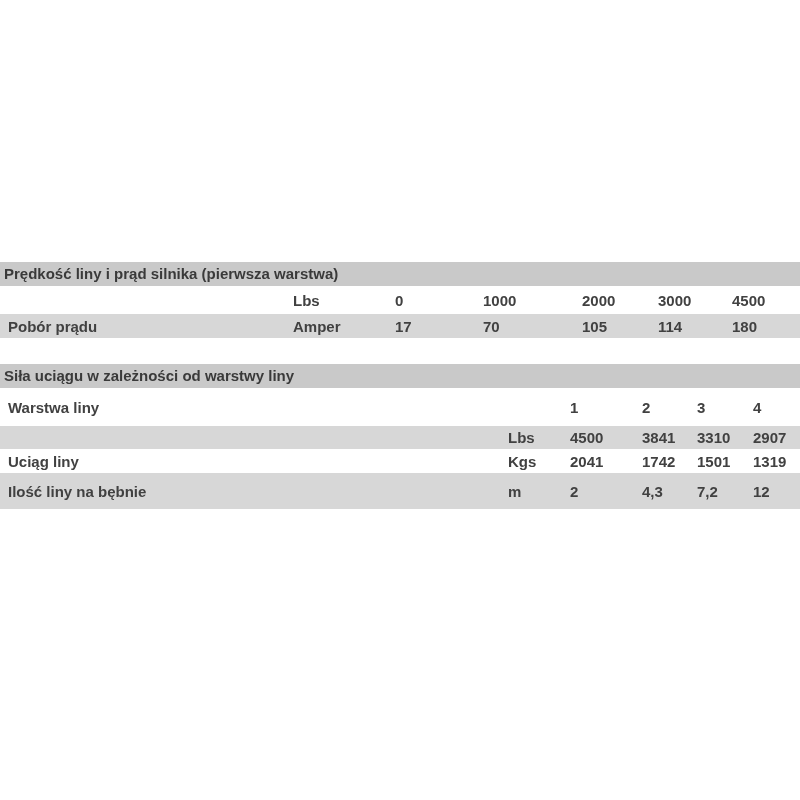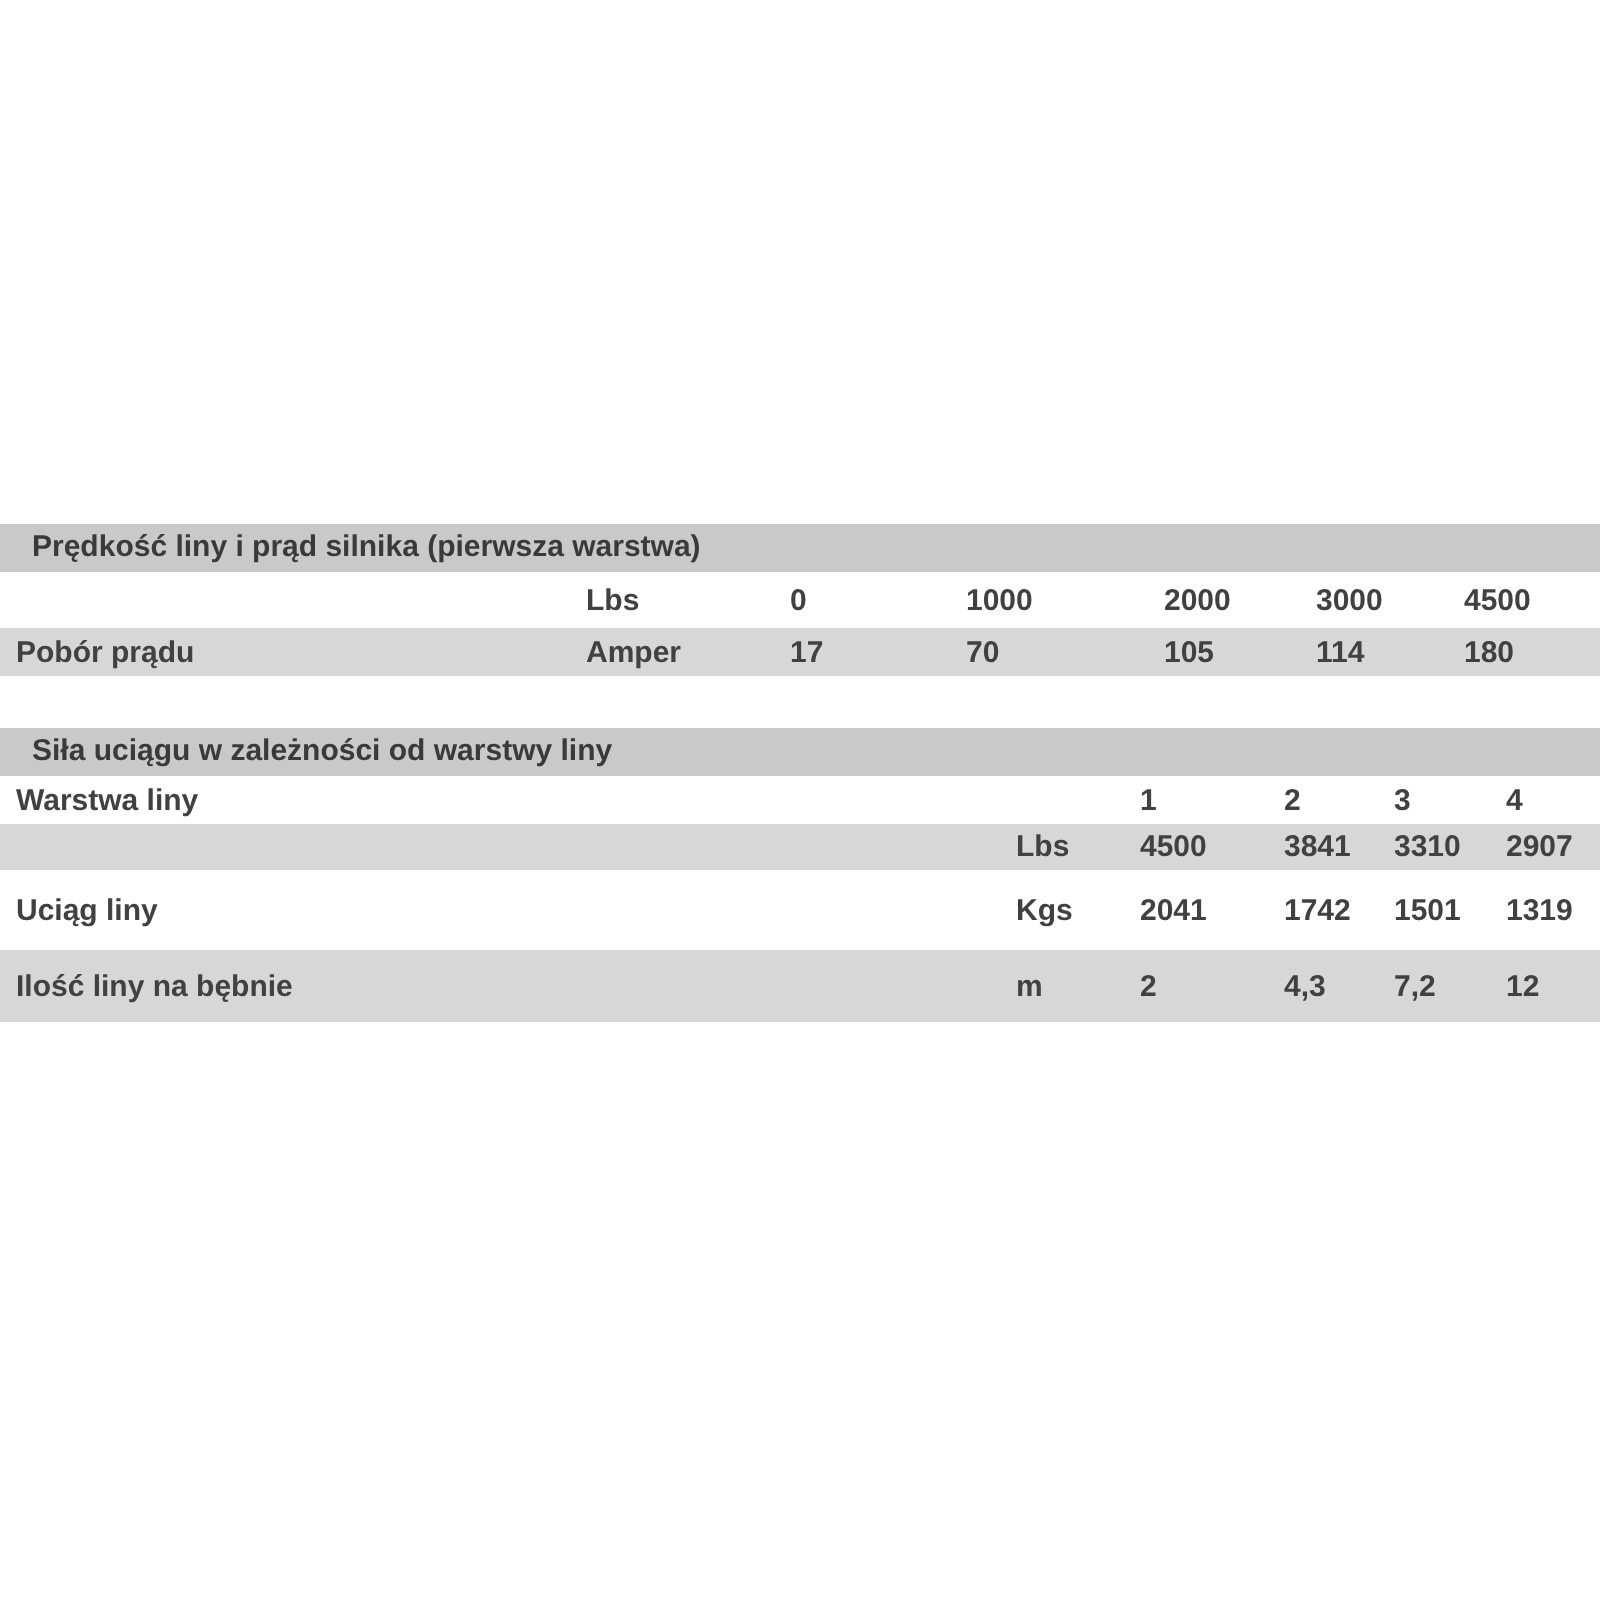--- a/index.html
+++ b/index.html
@@ -24,21 +24,21 @@
   .content{
     position:absolute;
     top:262px;left:0;
     width:800px;
   }
   .section + .section{margin-top:26px;}
   .section-header{
     box-sizing:border-box;
     width:800px;height:24px;
     line-height:24px;
-    padding-left:16px;
+    padding-left:4px;
     background:var(--section-header-bg);
     color:var(--header-text);
     font-size:15px;
     font-weight:bold;
     white-space:nowrap;
     overflow:hidden;
   }
   table.spec{
     width:800px;
     border-collapse:collapse;
@@ -102,37 +102,37 @@
       <table class="spec" id="table-1">
         <colgroup>
           <col style="width:500px">
             <col style="width:62px">
             <col style="width:72px">
           <col style="width:55px">
             <col style="width:56px">
             <col style="width:55px">
         </colgroup>
         <tbody>
-            <tr style="height: 24px;">
+            <tr style="height: 38px;">
               <td>Warstwa liny</td>
               <td></td>
               <td>1</td>
               <td>2</td>
               <td>3</td>
               <td>4</td>
             </tr>
             <tr class="shaded" style="height: 23px;">
               <td></td>
               <td>Lbs</td>
               <td>4500</td>
               <td>3841</td>
               <td>3310</td>
               <td>2907</td>
             </tr>
-            <tr style="height: 40px;">
+            <tr style="height: 24px;">
               <td>Uciąg liny</td>
               <td>Kgs</td>
               <td>2041</td>
               <td>1742</td>
               <td>1501</td>
               <td>1319</td>
             </tr>
             <tr class="shaded" style="height: 36px;">
               <td>Ilość liny na bębnie</td>
               <td>m</td>

